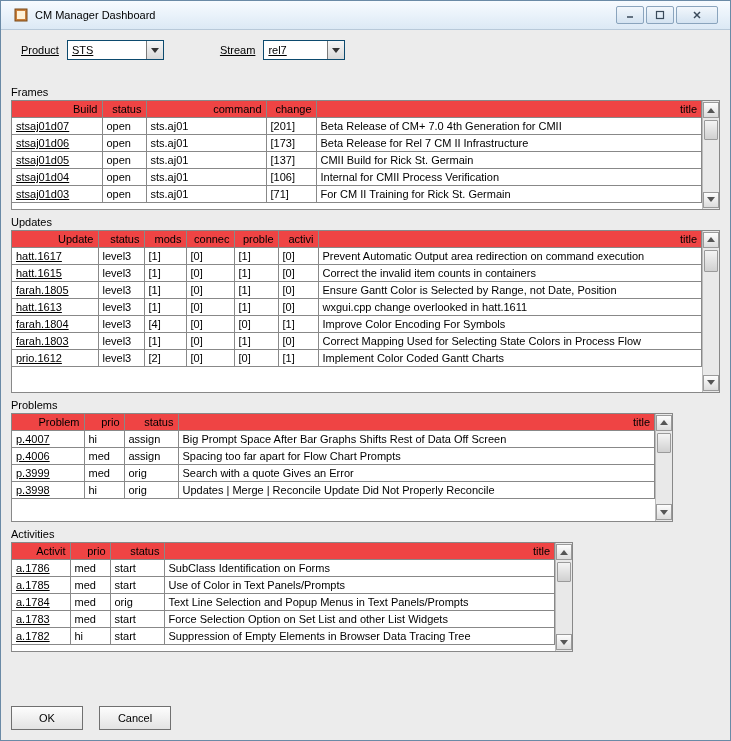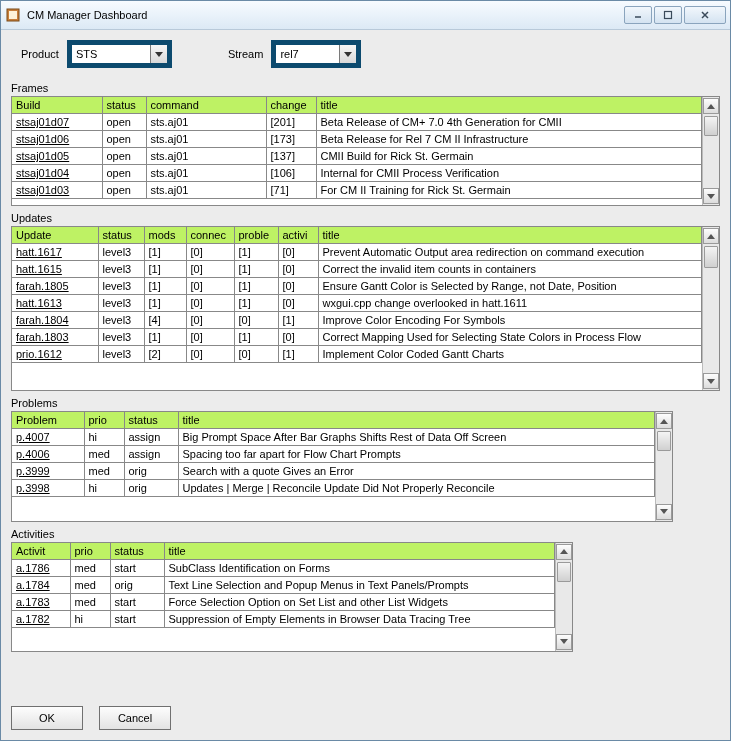--- a/index.html
+++ b/index.html
@@ -1,33 +1,33 @@
 <!DOCTYPE html>
 <html><head>
 <meta charset="utf-8">
 <style>
   html,body{margin:0;padding:0;font-family:"Segoe UI",Tahoma,sans-serif;font-size:11px;color:#000;background:#5b7a95;}
   .window{width:731px;height:741px;background:#fff;border:1px solid #6a8aa6;box-sizing:border-box;display:flex;flex-direction:column;}
-  .titlebar{height:28px;background:linear-gradient(#f7fbff,#dce9f5);border-bottom:1px solid #b8c9d9;display:flex;align-items:center;padding:0 4px;}
+  .titlebar{height:28px;background:linear-gradient(#f7fbff,#dce9f5);border-bottom:1px solid #b8c9d9;display:flex;align-items:center;padding:0 12px;}
   .titlebar .app-icon{width:16px;height:16px;margin-right:6px;display:inline-flex;align-items:center;justify-content:center;}
   .titlebar .title{flex:1;color:#000;}
   .winbtns{display:flex;gap:2px;}
   .winbtn{width:26px;height:16px;border:1px solid #8aa4bd;border-radius:2px;background:linear-gradient(#f2f7fc,#d4e3f1);display:flex;align-items:center;justify-content:center;font-size:10px;color:#4a5a6a;}
   .winbtn.close{width:40px;}
   .client{flex:1;background:#ececec;padding:8px 10px 10px 10px;overflow:hidden;display:flex;flex-direction:column;}
-  .selectors{display:flex;align-items:center;gap:8px;margin:2px 0 8px 0;}
+  .selectors{display:flex;align-items:center;gap:8px;margin:2px 0 20px 0;text-decoration:underline;}
   .selectors label{margin-left:10px;}
-  .combo{position:relative;background:#fff;border:5px solid #0c4a6e;height:18px;display:flex;align-items:center;min-width:90px;}
+  .combo{position:relative;background:#fff;border:1px solid #0c4a6e;height:18px;display:flex;align-items:center;min-width:90px;}
   .combo span{padding:0 18px 0 4px;flex:1;}
   .combo .arrow{position:absolute;right:0;top:0;width:16px;height:100%;border-left:1px solid #7a7a7a;background:linear-gradient(#f6f6f6,#d9d9d9);display:flex;align-items:center;justify-content:center;}
   .combo .arrow::after{content:"";border-left:4px solid transparent;border-right:4px solid transparent;border-top:5px solid #333;}
   .section-label{margin:6px 0 2px 0;}
   .grid{border:1px solid #888;background:#fff;position:relative;display:flex;}
   .grid table{border-collapse:collapse;width:100%;table-layout:fixed;}
-  .grid th{background:#bef264;border:1px solid #888;border-top:none;border-left:none;font-weight:normal;text-align:left;padding:2px 4px;white-space:nowrap;overflow:hidden;}
+  .grid th{background:#ef4444;border:1px solid #888;border-top:none;border-left:none;font-weight:normal;text-align:right;padding:2px 4px;white-space:nowrap;overflow:hidden;}
   .grid th:first-child{border-left:none;}
   .grid td{border:1px solid #888;border-top:none;border-left:none;padding:2px 4px;white-space:nowrap;overflow:hidden;text-overflow:ellipsis;}
   .grid tr td:first-child{border-left:none;text-decoration:underline;}
   .grid .body{flex:1;overflow:hidden;}
   .vscroll{width:16px;background:#e9e9e9;border-left:1px solid #bbb;display:flex;flex-direction:column;align-items:center;justify-content:space-between;}
   .vscroll .sbtn{width:14px;height:14px;border:1px solid #9a9a9a;background:linear-gradient(#fdfdfd,#dcdcdc);margin:1px 0;display:flex;align-items:center;justify-content:center;}
   .vscroll .sbtn.up::after{content:"";border-left:4px solid transparent;border-right:4px solid transparent;border-bottom:5px solid #555;}
   .vscroll .sbtn.down::after{content:"";border-left:4px solid transparent;border-right:4px solid transparent;border-top:5px solid #555;}
   .vscroll .thumb{width:12px;background:linear-gradient(#f4f4f4,#d0d0d0);border:1px solid #9a9a9a;border-radius:1px;}
   .vscroll .track{flex:1;display:flex;flex-direction:column;align-items:center;}
@@ -324,20 +324,26 @@
               </tr>
             </thead>
           <tbody id="activities-b">
               <tr>
                 <td>a.1786</td>
                 <td>med</td>
                 <td>start</td>
                 <td>SubClass Identification on Forms</td>
               </tr>
               <tr>
+                <td>a.1785</td>
+                <td>med</td>
+                <td>start</td>
+                <td>Use of Color in Text Panels/Prompts</td>
+              </tr>
+              <tr>
                 <td>a.1784</td>
                 <td>med</td>
                 <td>orig</td>
                 <td>Text Line Selection and Popup Menus in Text Panels/Prompts</td>
               </tr>
               <tr>
                 <td>a.1783</td>
                 <td>med</td>
                 <td>start</td>
                 <td>Force Selection Option on Set List and other List Widgets</td>

